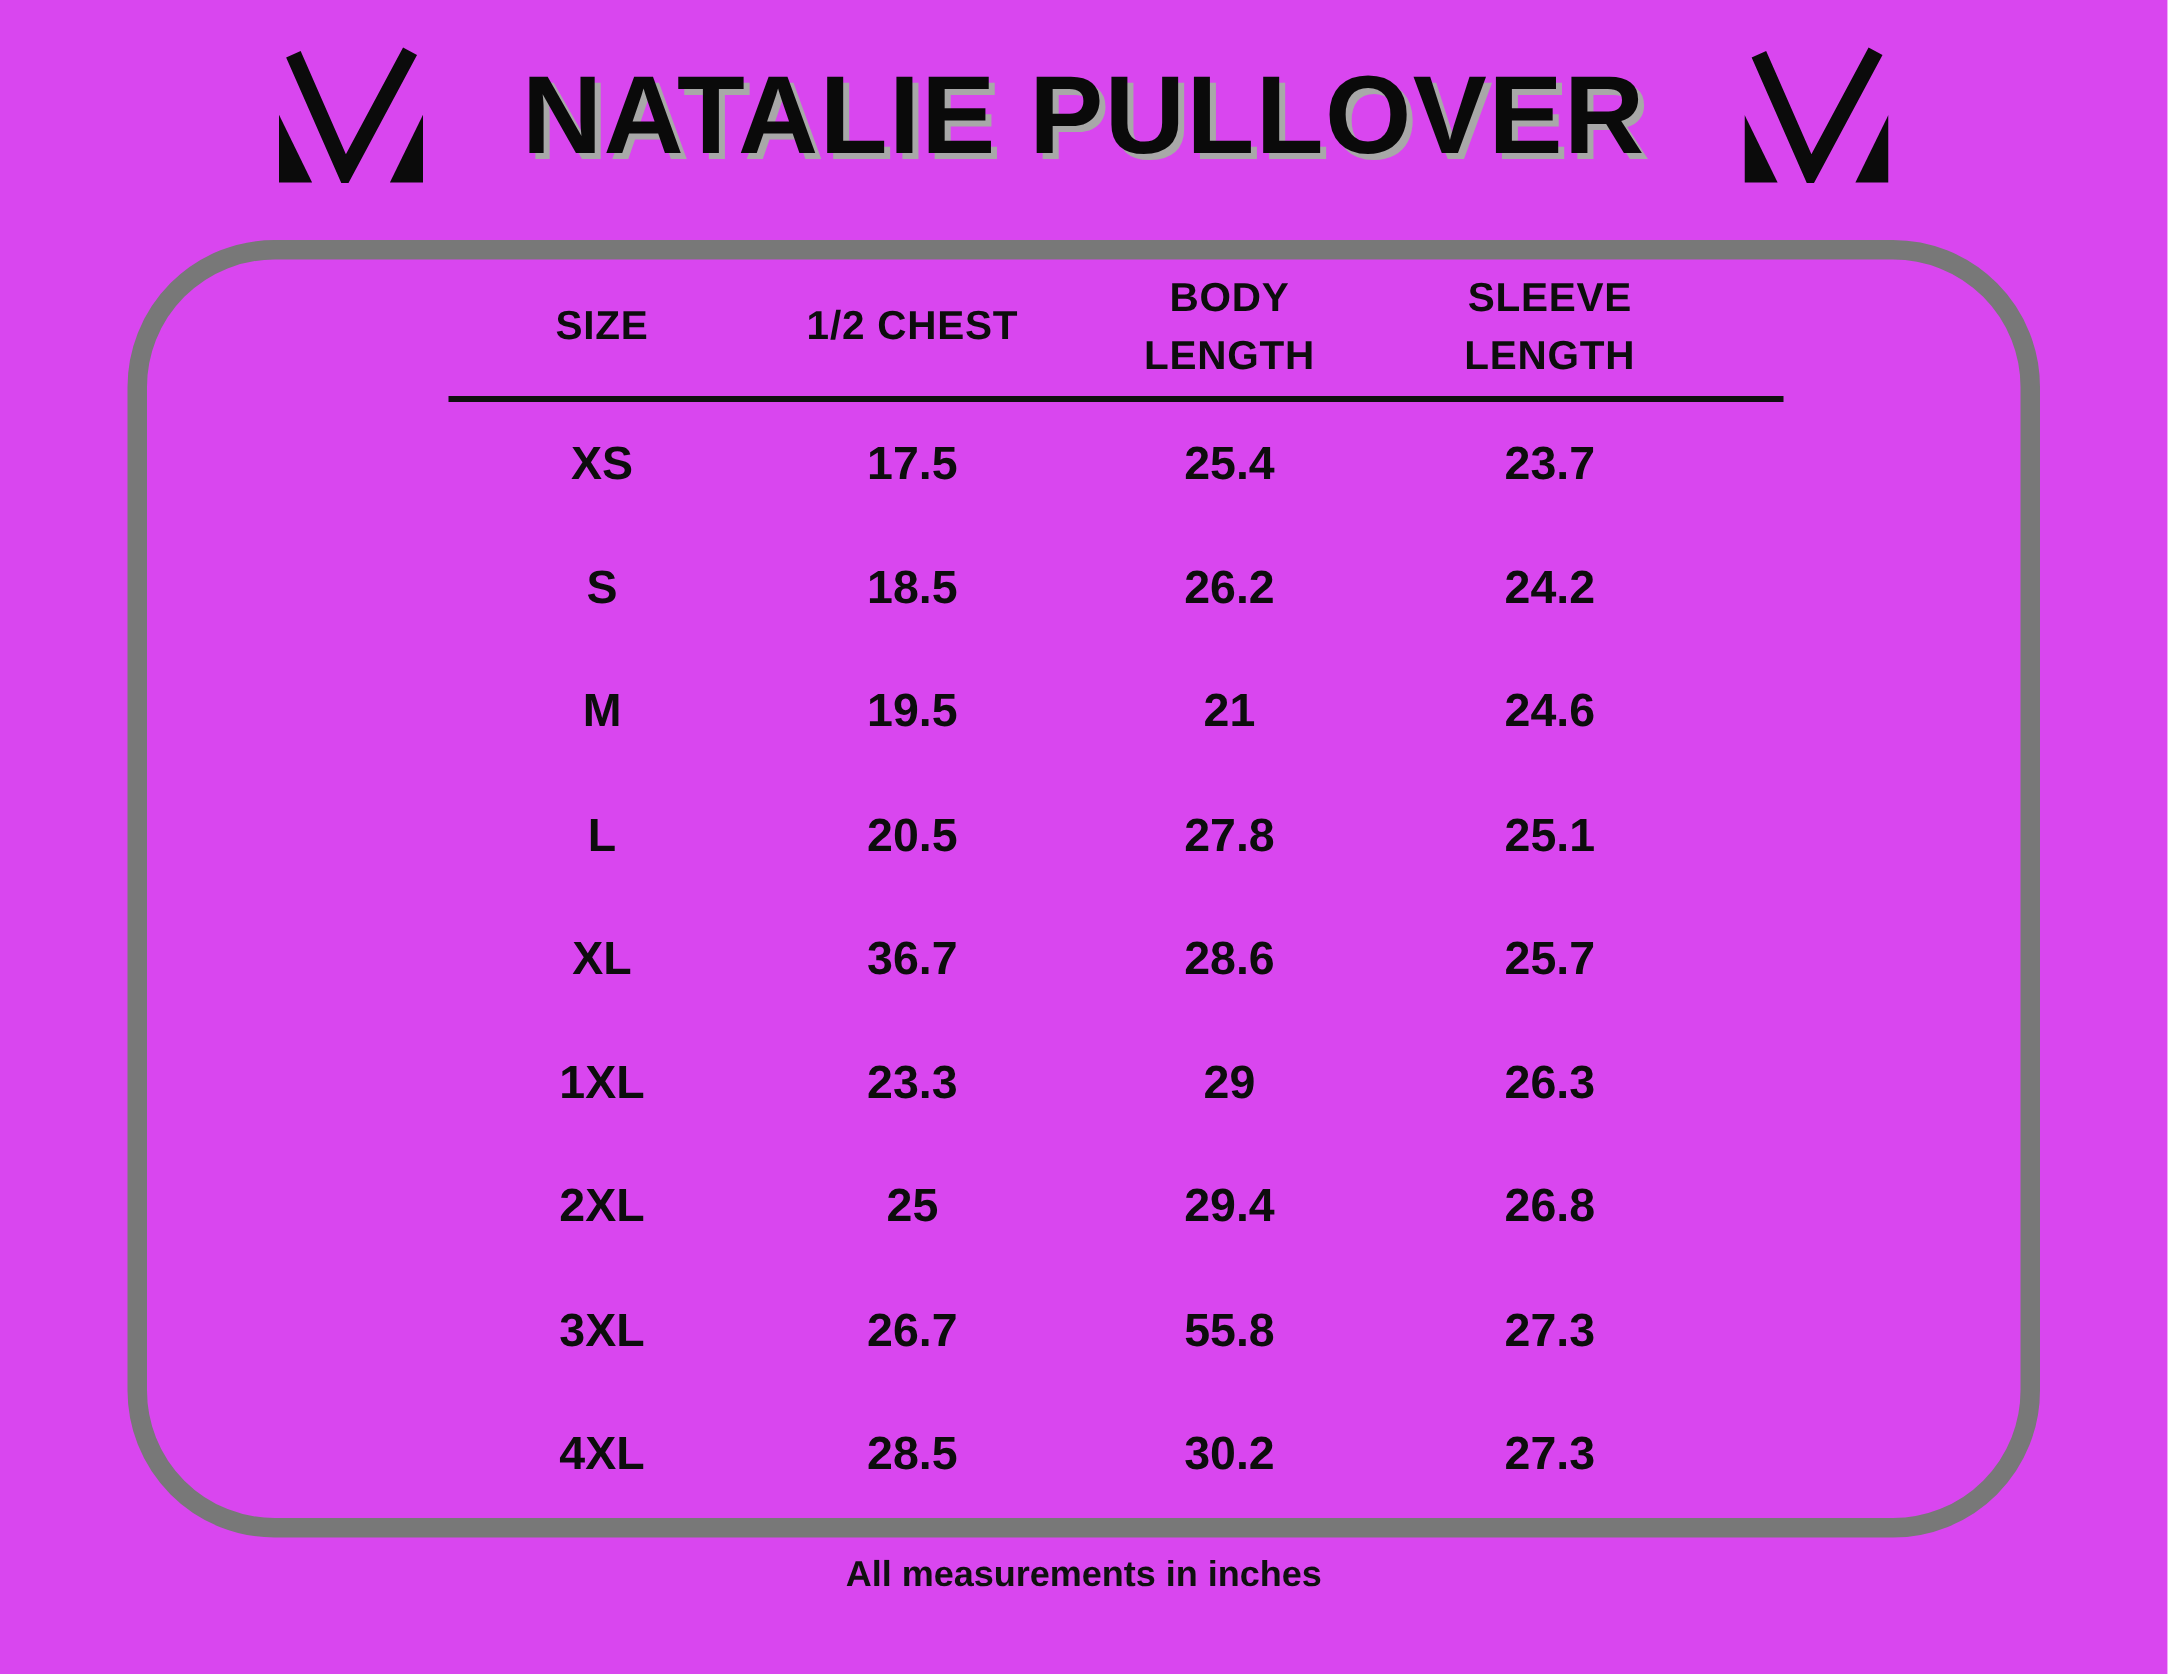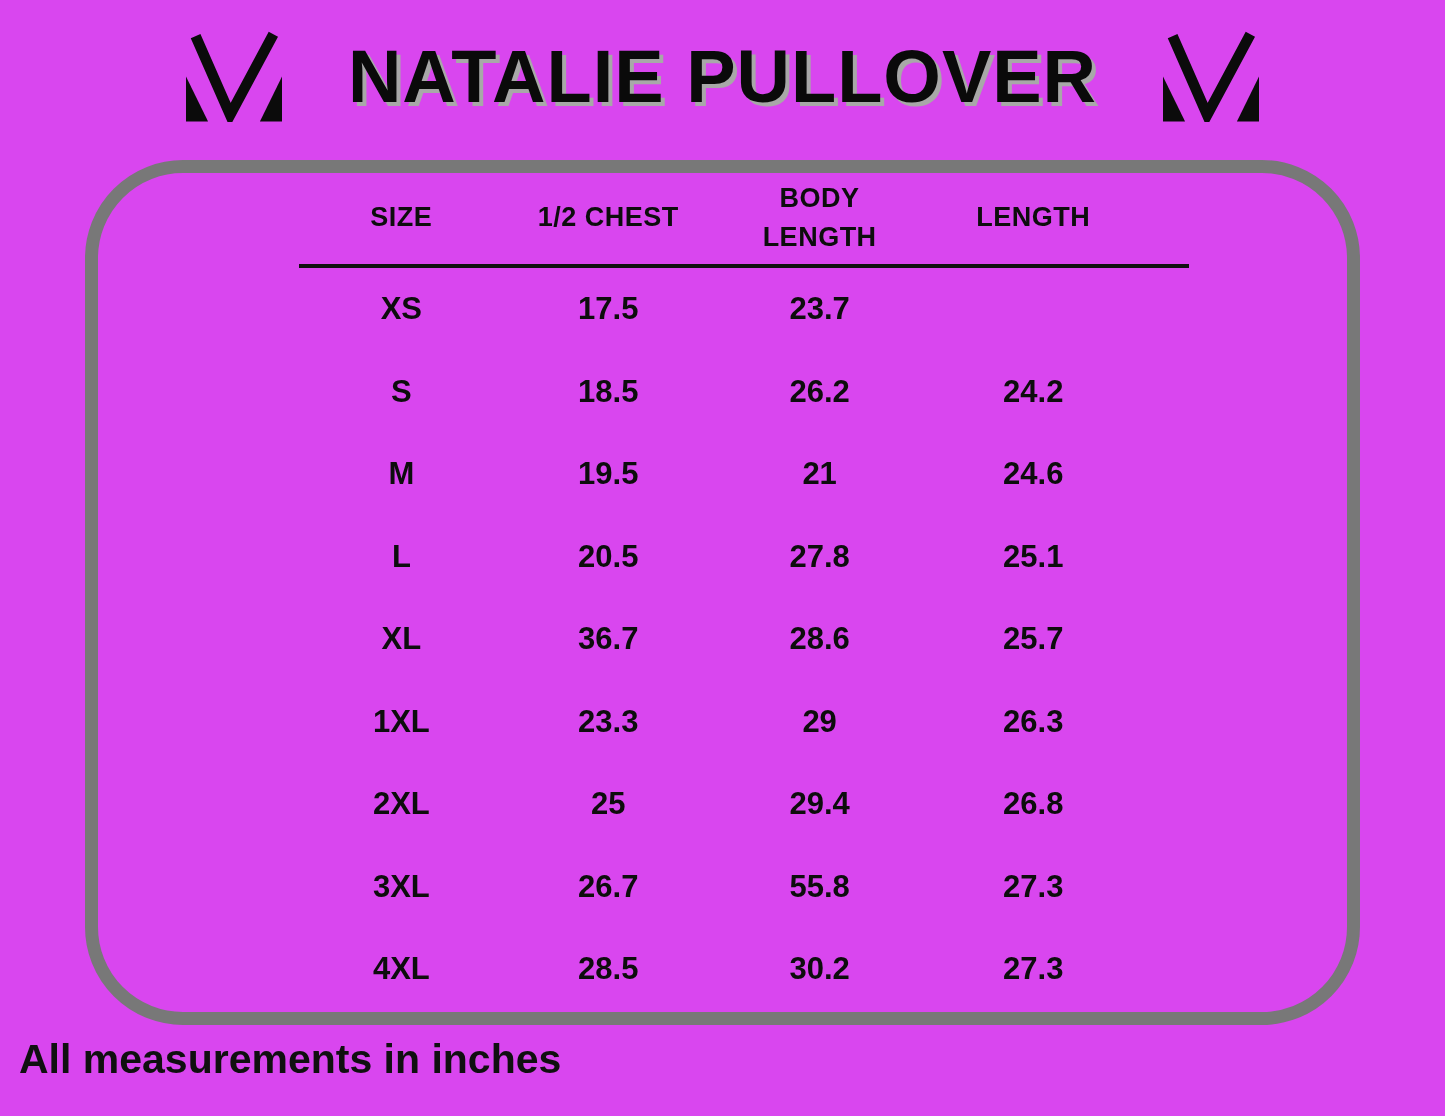--- a/index.html
+++ b/index.html
@@ -73,25 +73,24 @@
   }
   .td {
     text-align: center;
     font-weight: bold;
     font-size: 31px;
   }
   .footer {
     position: absolute;
     left: 0; right: 0;
     top: 1036px;
-    text-align: left;
-    font-size: 41px;
+    text-align: center;
+    font-size: 24px;
     font-weight: 600;
     color: #101010;
-    margin-left: 19px;
   }
 </style>
 </head>
 <body>
 
 <div class="page">
 
   <div class="header">
     <svg class="logo" viewBox="0 0 100 95" aria-hidden="true">
       <path d="M10,6 L46,88 L91,4" fill="none" stroke="#0b0b0b" stroke-width="11" stroke-linejoin="miter" stroke-linecap="butt"></path>
@@ -117,29 +116,31 @@
         <span>SIZE</span>
       </div>
       <div class="th">
         <span>1/2 CHEST</span>
       </div>
       <div class="th">
         <div>BODY</div>
         <div>LENGTH</div>
       </div>
       <div class="th">
+        <div>SLEEVE</div>
         <div>LENGTH</div>
       </div>
     </div>
 
     <div class="rule"></div>
 
     <div class="trow">
       <div class="td">XS</div>
       <div class="td">17.5</div>
+      <div class="td">25.4</div>
       <div class="td">23.7</div>
     </div>
 
     <div class="trow">
       <div class="td">S</div>
       <div class="td">18.5</div>
       <div class="td">26.2</div>
       <div class="td">24.2</div>
     </div>
 

